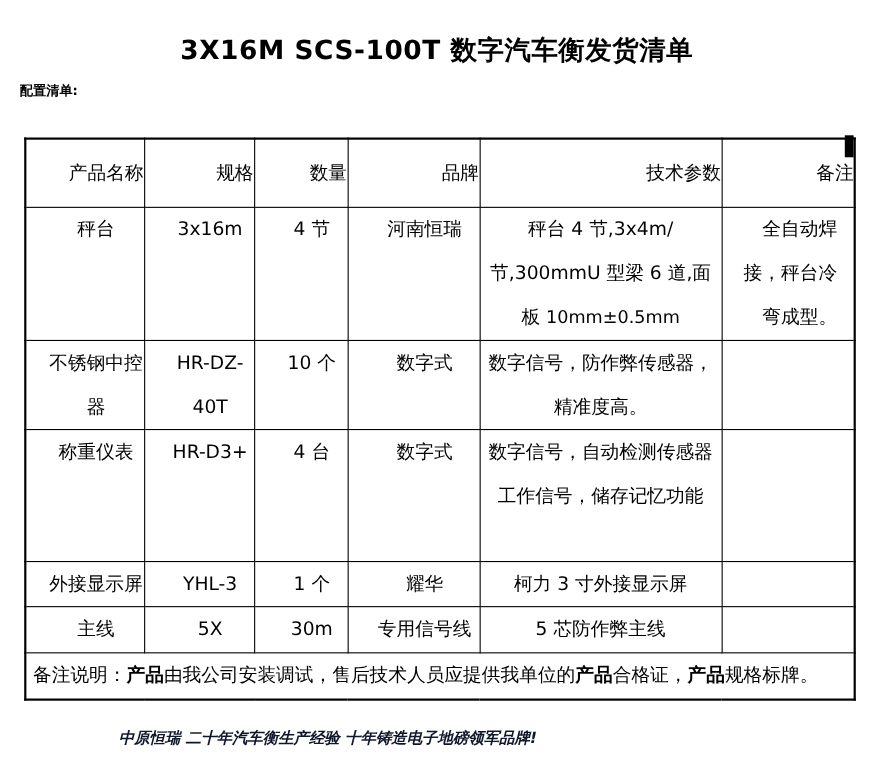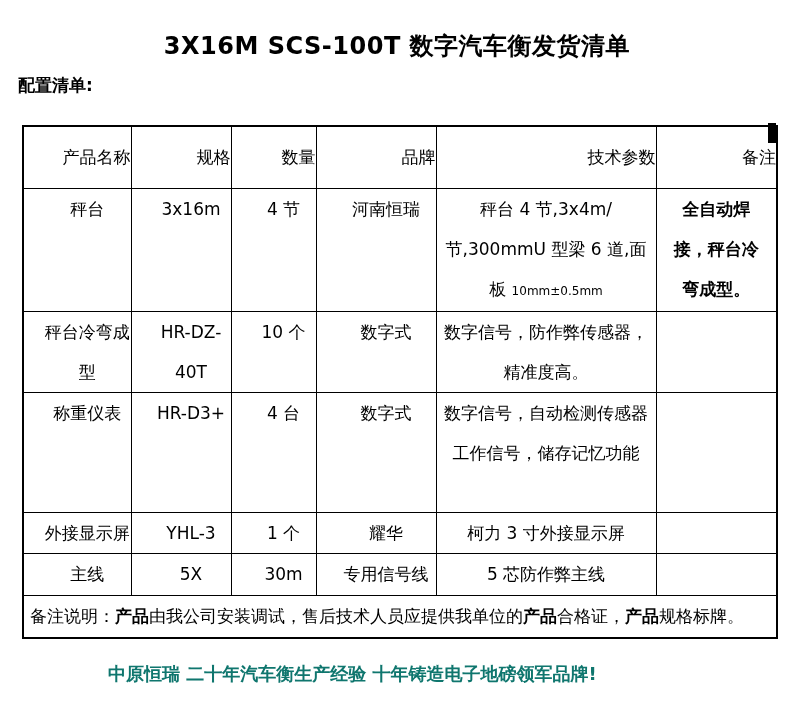--- a/index.html
+++ b/index.html
@@ -21,21 +21,21 @@
     font-size: 24px;
     font-weight: bold;
     letter-spacing: 0.5px;
     color: #000000;
     white-space: nowrap;
   }
   .section-label {
     position: absolute;
     top: 74px;
     left: 18px;
-    font-size: 17px;
+    font-size: 12px;
     font-weight: bold;
     color: #000000;
   }
   table.config-table {
     position: absolute;
     top: 125px;
     left: 22px;
     width: 754px;
     border-collapse: collapse;
     table-layout: fixed;
@@ -58,46 +58,47 @@
     line-height: 40px;
     text-align: center;
     padding-left: 20px;
   }
   .row-h82 td { height: 82px; }
   .row-h78 td { height: 78px; }
   .row-h120 td { height: 120px; }
   .row-h40 td { height: 40px; }
   .row-h42 td { height: 42px; }
   td.cell-tech { padding: 0 4px; }
-  td.cell-remark { text-align: center; padding: 0 15px; font-weight: bold; }
+  td.cell-remark { text-align: right; padding: 0 15px; }
   td.note-cell {
     height: 43px;
     text-align: left;
     vertical-align: middle;
     line-height: 24px;
     padding: 0 6px;
   }
-  .small-text { font-size: 12px; }
+  .small-text { font-size: 16px; }
   .bold { font-weight: bold; }
   .corner-artifact {
     position: absolute;
     left: 768px;
     top: 123px;
     width: 8px;
     height: 20px;
     background: #000000;
   }
   .footer-slogan {
     position: absolute;
     left: 108px;
     top: 662px;
-    font-size: 18px;
+    font-size: 14px;
     font-weight: bold;
-    color: #0f766e;
+    color: #0f172a;
     white-space: nowrap;
+    font-style: italic;
   }
 </style>
 </head>
 <body>
 
 <div class="page">
 
   <div class="doc-title">3X16M SCS-100T 数字汽车衡发货清单</div>
 
   <div class="section-label">配置清单:</div>
@@ -124,21 +125,21 @@
     <tbody>
       <tr class="row-h82">
         <td>秤台</td>
         <td>3x16m</td>
         <td>4 节</td>
         <td>河南恒瑞</td>
         <td class="cell-tech"><span>秤台 4 节,3x4m/节,300mmU 型梁 6 道,面板 </span><span class="small-text">10mm±0.5mm</span></td>
         <td class="cell-remark">全自动焊接，秤台冷弯成型。</td>
       </tr>
       <tr class="row-h78">
-        <td>秤台冷弯成型</td>
+        <td>不锈钢中控器</td>
         <td>HR-DZ-40T</td>
         <td>10 个</td>
         <td>数字式</td>
         <td class="cell-tech">数字信号，防作弊传感器，精准度高。</td>
         <td class="cell-remark"></td>
       </tr>
       <tr class="row-h120">
         <td>称重仪表</td>
         <td>HR-D3+</td>
         <td>4 台</td>

